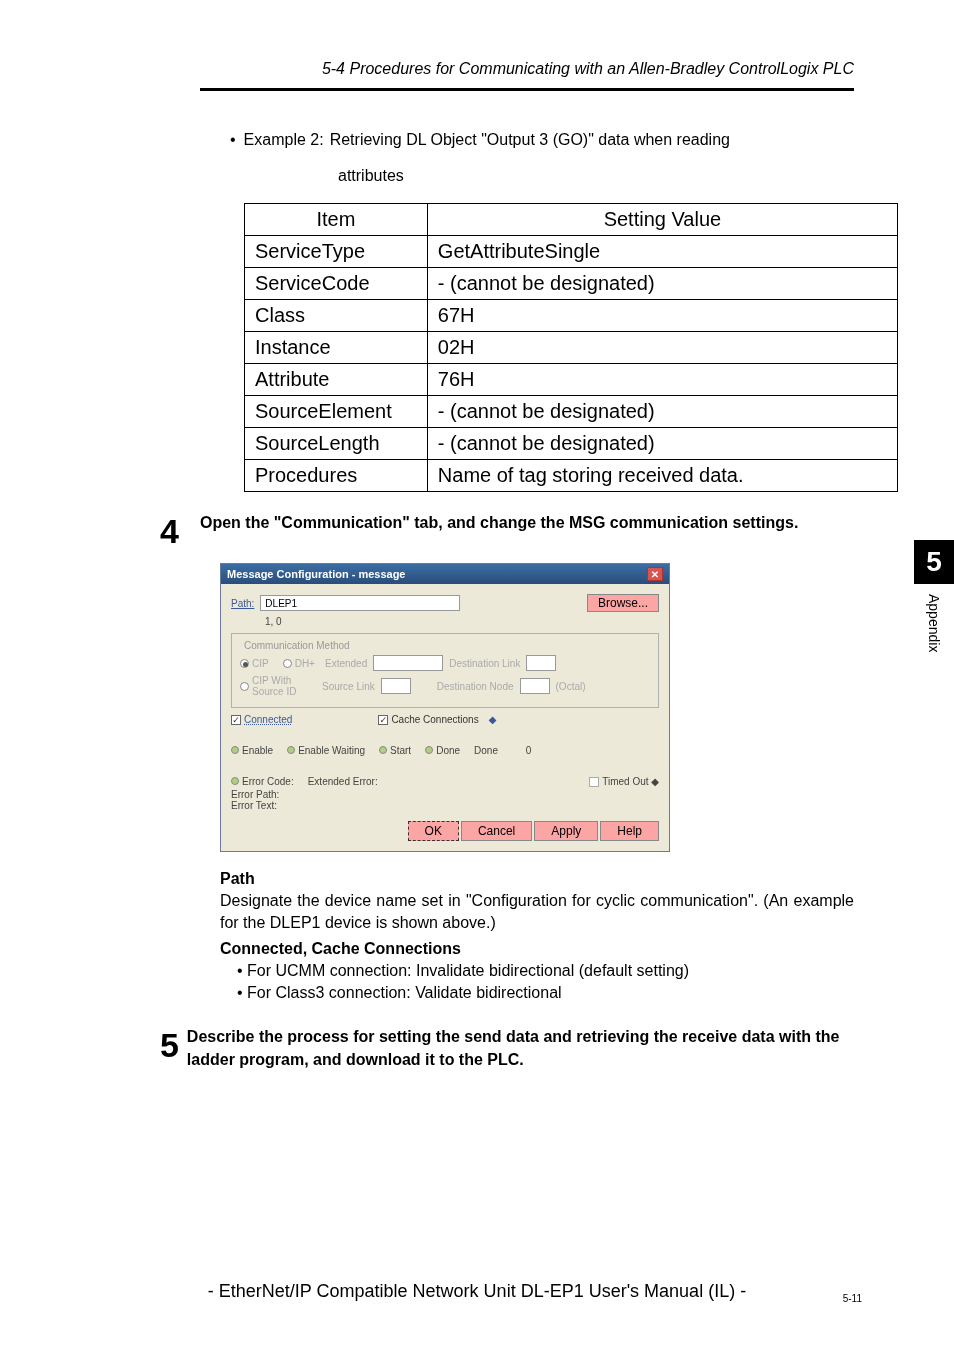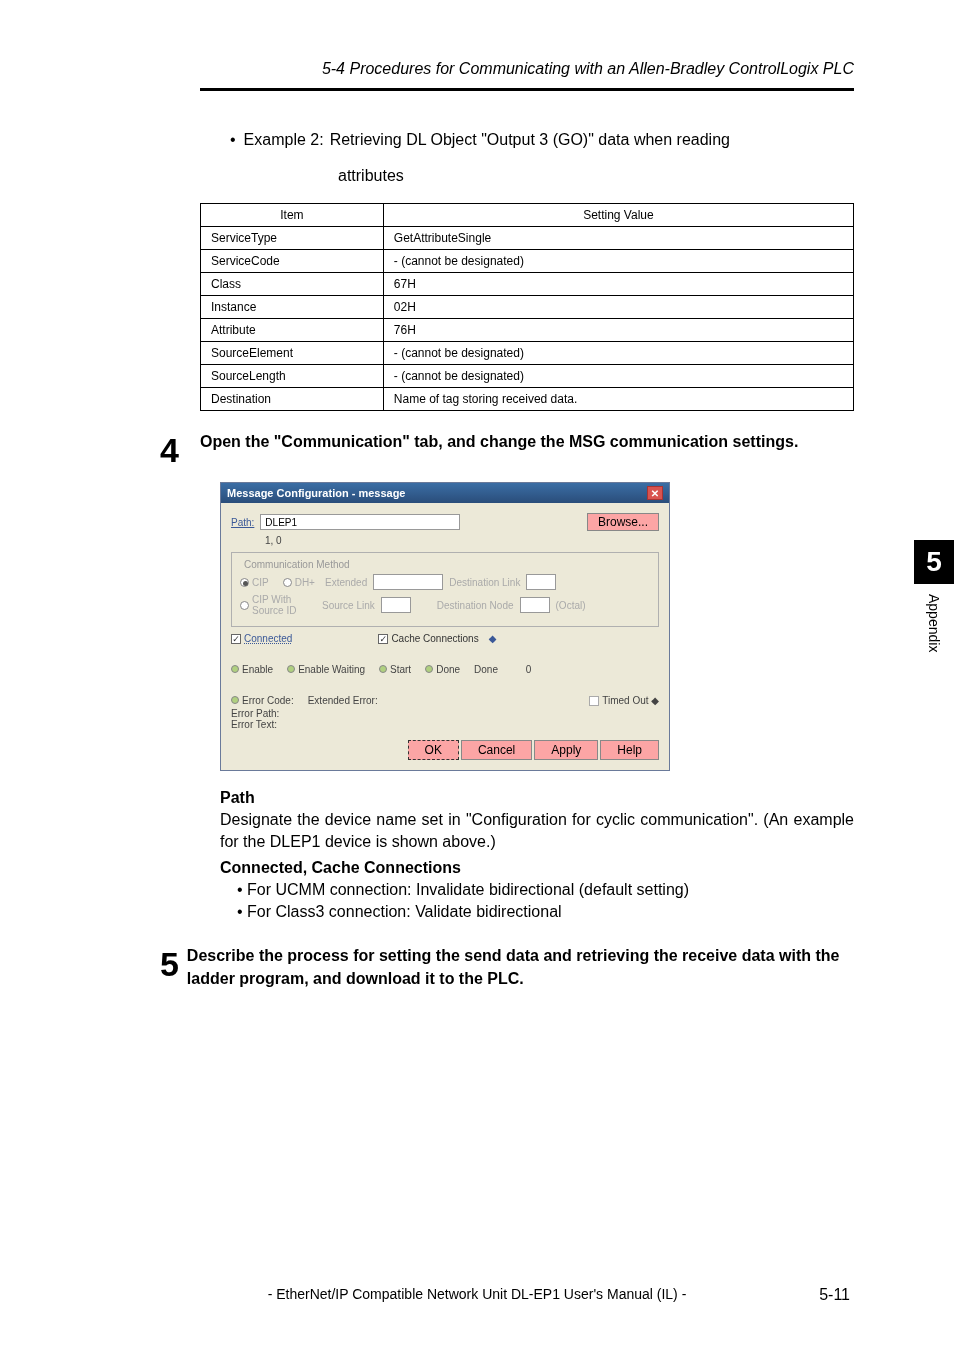--- a/index.html
+++ b/index.html
@@ -29,21 +29,22 @@
   }
   .bullet { margin: 0 8px 0 30px; }
   .example-label { white-space: nowrap; }
   .example-text { margin-left: 6px; }
   .attr-indent { margin-left: 138px; margin-top: 2px; font-size: 16px; }
 
   table.data {
     border-collapse: collapse;
     width: 100%;
     margin-bottom: 20px;
-    font-size: 12px;
+    font-size: 20px;
+    margin-left: 44px;
   }
   table.data th, table.data td {
     border: 1px solid #000;
     padding: 4px 10px;
     text-align: left;
     font-weight: normal;
   }
   table.data th { text-align: center; }
 
   .step-row { display: flex; align-items: flex-start; margin-bottom: 12px; }
@@ -148,27 +149,27 @@
     font-size: 14px;
     margin: 10px auto 0 auto;
     text-align: center;
   }
 
   .footer {
     position: absolute;
     bottom: 50px;
     left: 0; right: 0;
     text-align: center;
-    font-size: 14px;
+    font-size: 18px;
   }
   .page-num {
     position: absolute;
     bottom: 48px;
-    right: 104px;
-    font-size: 16px;
+    right: 92px;
+    font-size: 10px;
   }
 </style>
 </head>
 <body>
 
 <div class="content">
 
   <div class="section-header">5-4 Procedures for Communicating with an Allen-Bradley ControlLogix PLC</div>
 
   <div>
@@ -210,21 +211,21 @@
         </tr>
       <tr>
           <td>SourceElement</td>
           <td>- (cannot be designated)</td>
         </tr>
       <tr>
           <td>SourceLength</td>
           <td>- (cannot be designated)</td>
         </tr>
       <tr>
-          <td>Destination</td>
+          <td>Procedures</td>
           <td>Name of tag storing received data.</td>
         </tr>
     </tbody>
   </table>
 
   <div class="step-row">
     <div class="step-num">4</div>
     <div class="step-text">Open the "Communication" tab, and change the MSG communication settings.</div>
   </div>
 

